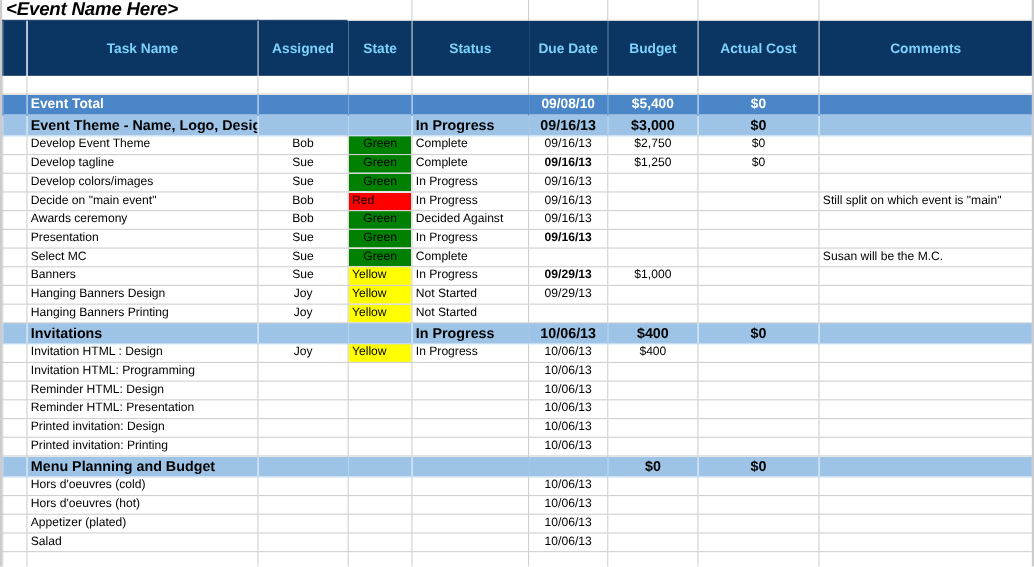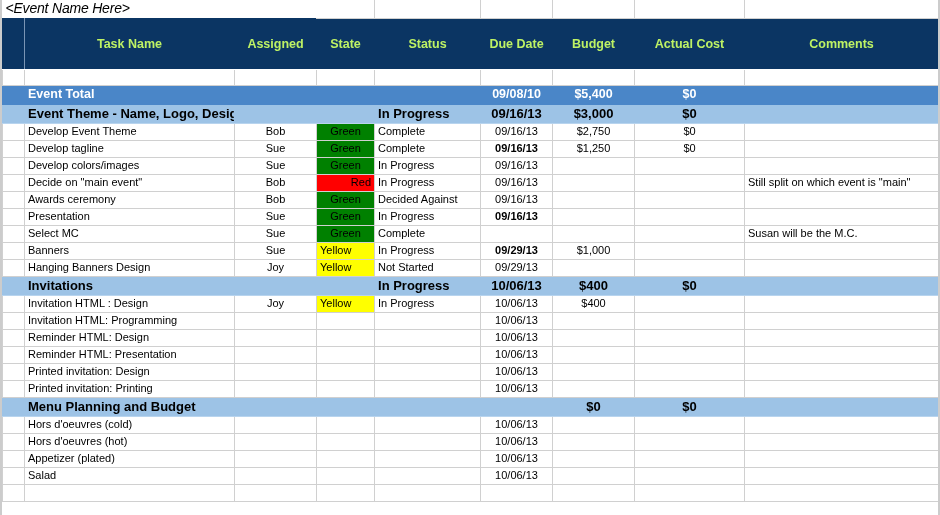--- a/index.html
+++ b/index.html
@@ -50,32 +50,32 @@
   col.c-status { width: 106px; }
   col.c-due    { width: 72px; }
   col.c-budget { width: 82px; }
   col.c-actual { width: 110px; }
   col.c-comm   { width: 194px; }
 
   
   tr.title-row td { height: 18px; border: none; }
   tr.title-row td.tcell { border-right: 1px solid #d0d0d0; border-bottom: 1px solid #d0d0d0;}
   td.title-text {
-    font-weight: normal;
+    font-weight: bold;
     font-style: italic;
-    font-size: 14px;
+    font-size: 17px;
     padding-left: 4px;
     letter-spacing: -0.2px;
     border-bottom: 1px solid #d0d0d0;
   }
 
   
   tr.header-row td {
     background: #0b3563;
-    color: #bef264;
+    color: #7dd3fc;
     font-weight: bold;
     font-size: 12.5px;
     text-align: center;
     height: 40px;
     line-height: 14px;
     white-space: normal;
     border: 1px solid #0b3563;
     border-bottom: 1px solid #ffffff;
     padding: 18px 2px;
   }
@@ -118,21 +118,21 @@
   td.task-indent { padding-left: 12px; }
 
   
   .c { text-align: center; }
   .l { text-align: left; }
   .b { font-weight: bold; }
 
   
   td.state-green  { background: #008000 !important; color: #000000; text-align: center; border-color: #008000; }
   td.state-yellow { background: #ffff00 !important; color: #000000; text-align: left; border-color: #cccc00; }
-  td.state-red    { background: #ff0000 !important; color: #000000; text-align: right; border-color: #ff0000; }
+  td.state-red    { background: #ff0000 !important; color: #000000; text-align: left; border-color: #ff0000; }
 
   
   td.clip { overflow: hidden; text-overflow: clip; }
 </style>
 </head>
 <body>
 
 <div id="sheet">
   <table class="grid">
     <colgroup>
@@ -296,20 +296,31 @@
           <td class="gut"></td>
           <td class="l task-indent">Hanging Banners Design</td>
           <td class="c">Joy</td>
           <td class="c state-yellow">Yellow</td>
           <td class="l">Not Started</td>
           <td class="c">09/29/13</td>
           <td class="c"></td>
           <td class="c"></td>
           <td class="l"></td>
         </tr>
+        <tr class="item-row">
+          <td class="gut"></td>
+          <td class="l task-indent">Hanging Banners Printing</td>
+          <td class="c">Joy</td>
+          <td class="c state-yellow">Yellow</td>
+          <td class="l">Not Started</td>
+          <td class="c"></td>
+          <td class="c"></td>
+          <td class="c"></td>
+          <td class="l"></td>
+        </tr>
         <tr class="section-row">
           <td class="gut"></td>
           <td class="l clip">Invitations</td>
           <td class="c"></td>
           <td class="c "></td>
           <td class="l">In Progress</td>
           <td class="c">10/06/13</td>
           <td class="c">$400</td>
           <td class="c">$0</td>
           <td class="l"></td>

